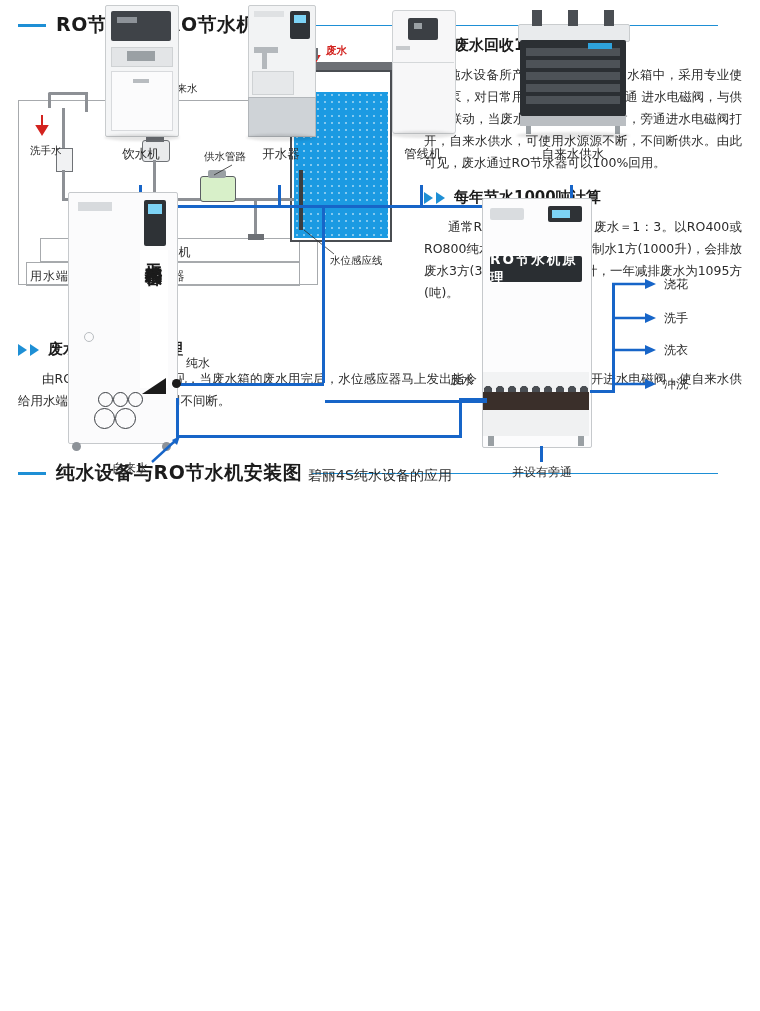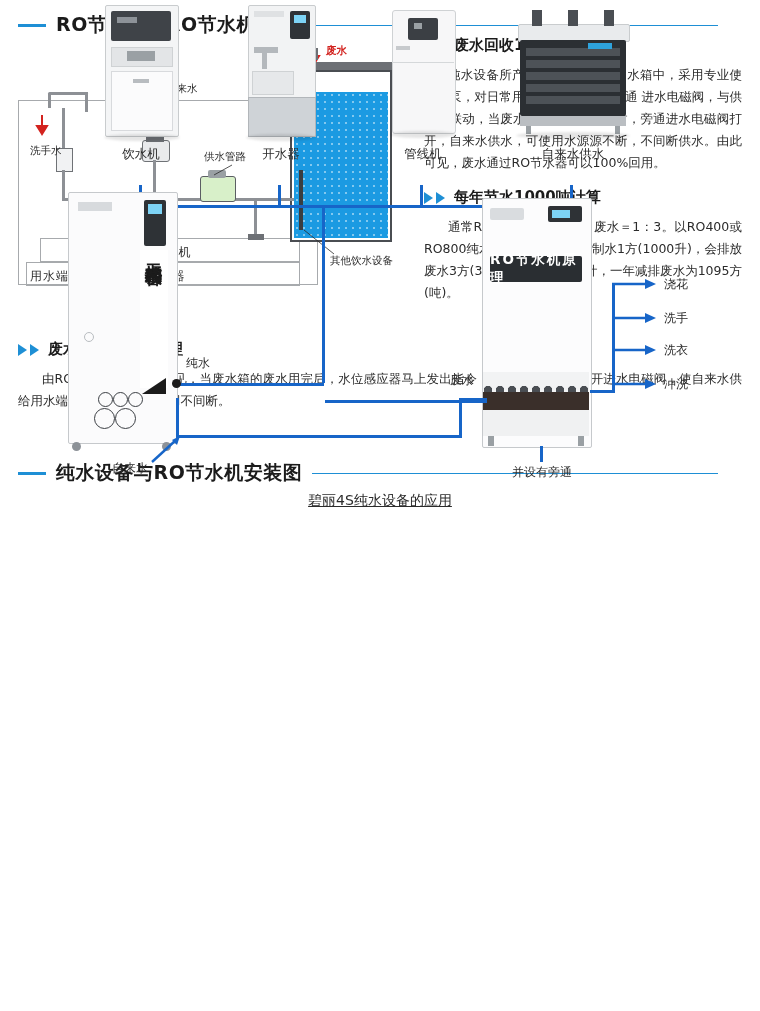--- a/index.html
+++ b/index.html
@@ -150,21 +150,21 @@
       </svg>
   </div>
   <div class="lbl" style="left:378px;top:10px;">溢水口</div>
 
   <div class="abs" style="left:281px;top:92px;width:4px;height:60px;background:#3a3d41;"></div>
   <div class="abs" style="left:286px;top:150px;">
     <svg width="36" height="32" viewBox="0 0 36 32">
         <path d="M0 2 L30 26" stroke="#2b2b2b" stroke-width="0.8" fill="none"></path>
       </svg>
   </div>
-  <div class="lbl" style="left:312px;top:176px;">其他饮水设备</div>
+  <div class="lbl" style="left:312px;top:176px;">水位感应线</div>
 
   <div class="sch-line" style="left:272px;top:120px;width:4px;height:3px;"></div>
   <div class="sch-line" style="left:236px;top:120px;width:3px;height:40px;"></div>
   <div class="abs" style="left:230px;top:156px;width:16px;height:6px;background:#6d7075;"></div>
 
   <div class="lbl" style="left:110px;top:166px;font-size:12px;letter-spacing:1px;">RO 节水机</div>
   <div class="lbl" style="left:104px;top:190px;font-size:12px;letter-spacing:1px;">RO 节水器</div>
   <div class="lbl" style="left:12px;top:190px;font-size:12px;letter-spacing:1px;">用水端</div>
 </div>
 
@@ -370,14 +370,14 @@
   <div class="cap-tag" style="left:664px;top:342px;">洗衣</div>
 
   <div class="abs" style="left:612px;top:376px;width:46px;height:14px;">
     <svg width="46" height="14" viewBox="0 0 46 14">
         <path d="M0 7 L34 7" stroke="#1765c8" stroke-width="2.6"></path>
         <path d="M44 7 L33 2 L33 12 Z" fill="#1765c8"></path>
       </svg>
   </div>
   <div class="cap-tag" style="left:664px;top:376px;">冲洗</div>
 
-  <div class="caption" style="left:0;top:492px;text-decoration:underline;">碧丽4S纯水设备的应用</div>
+  <div class="caption" style="left:0;top:467px;">碧丽4S纯水设备的应用</div>
 </div>
 
 </body></html>

